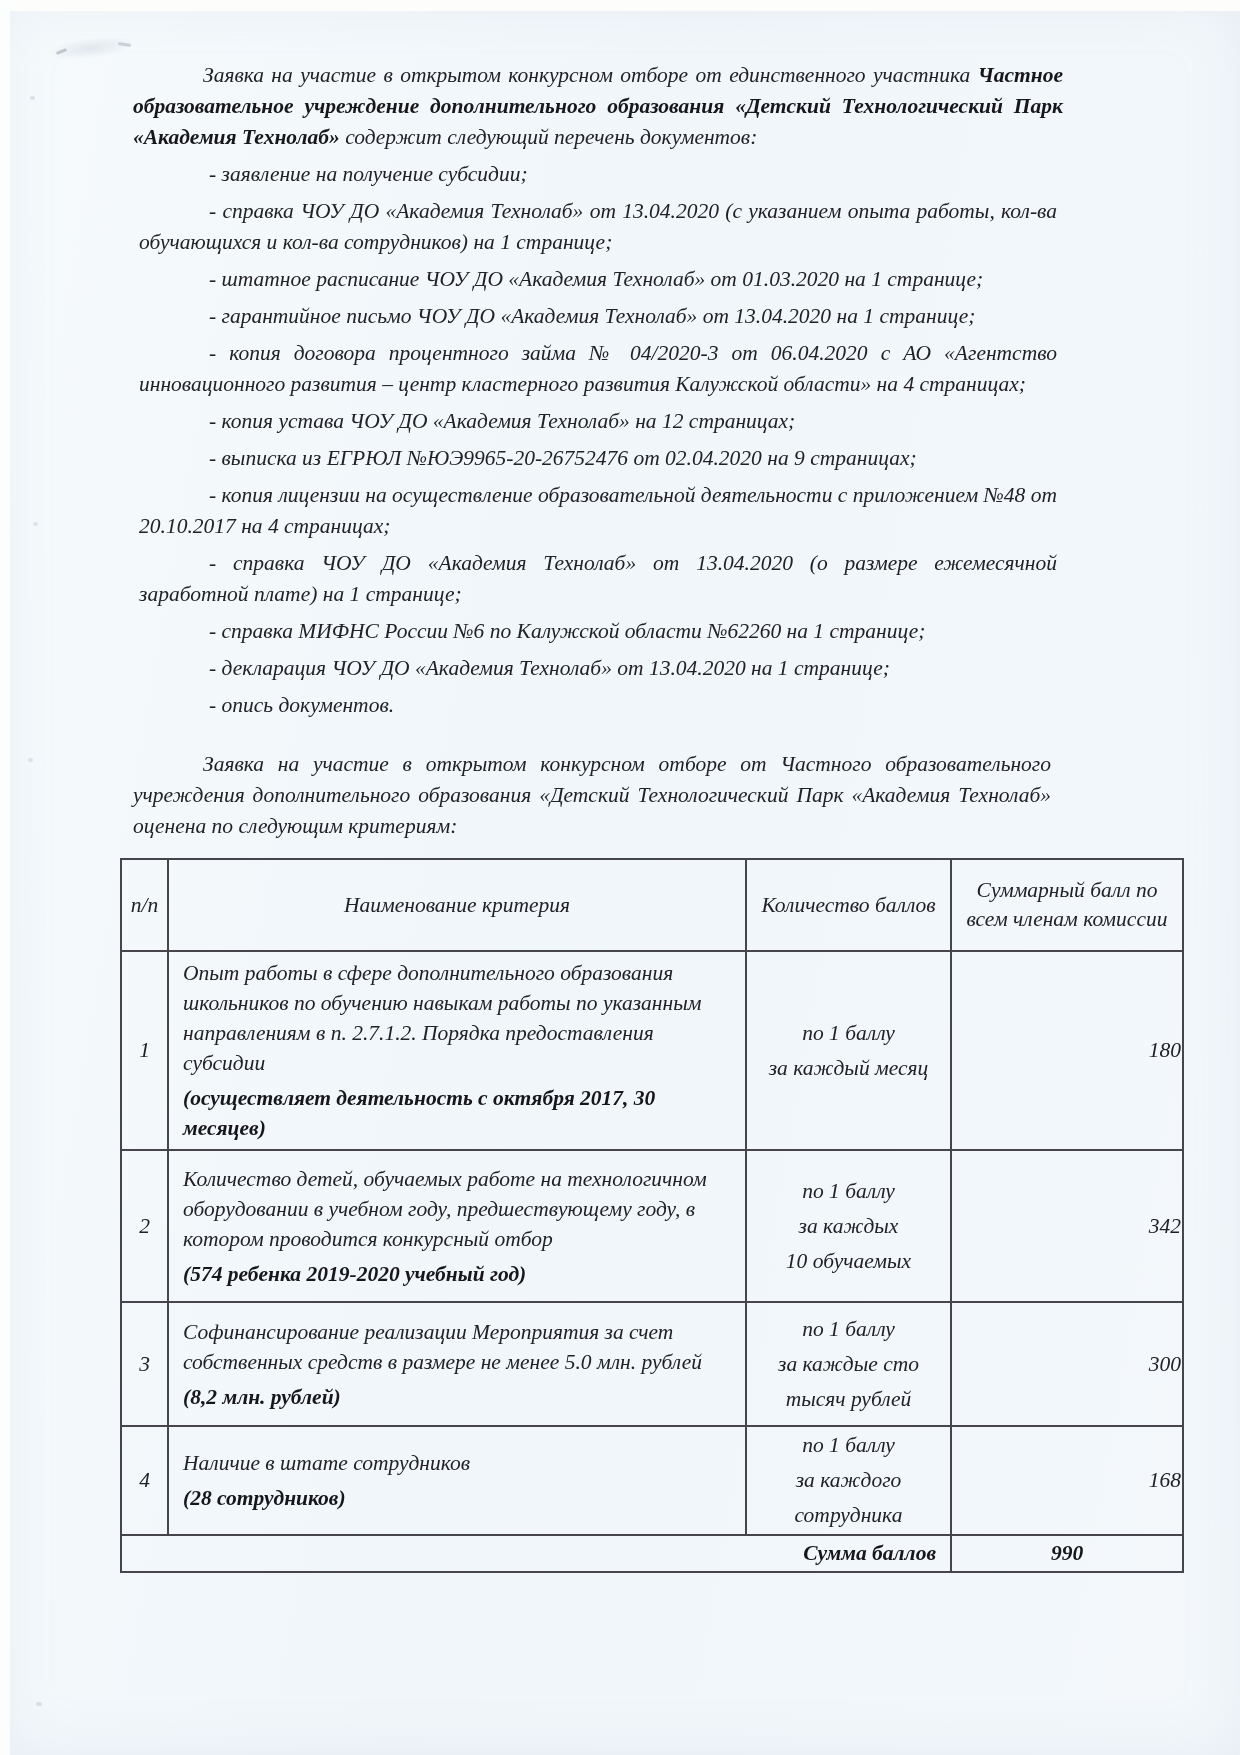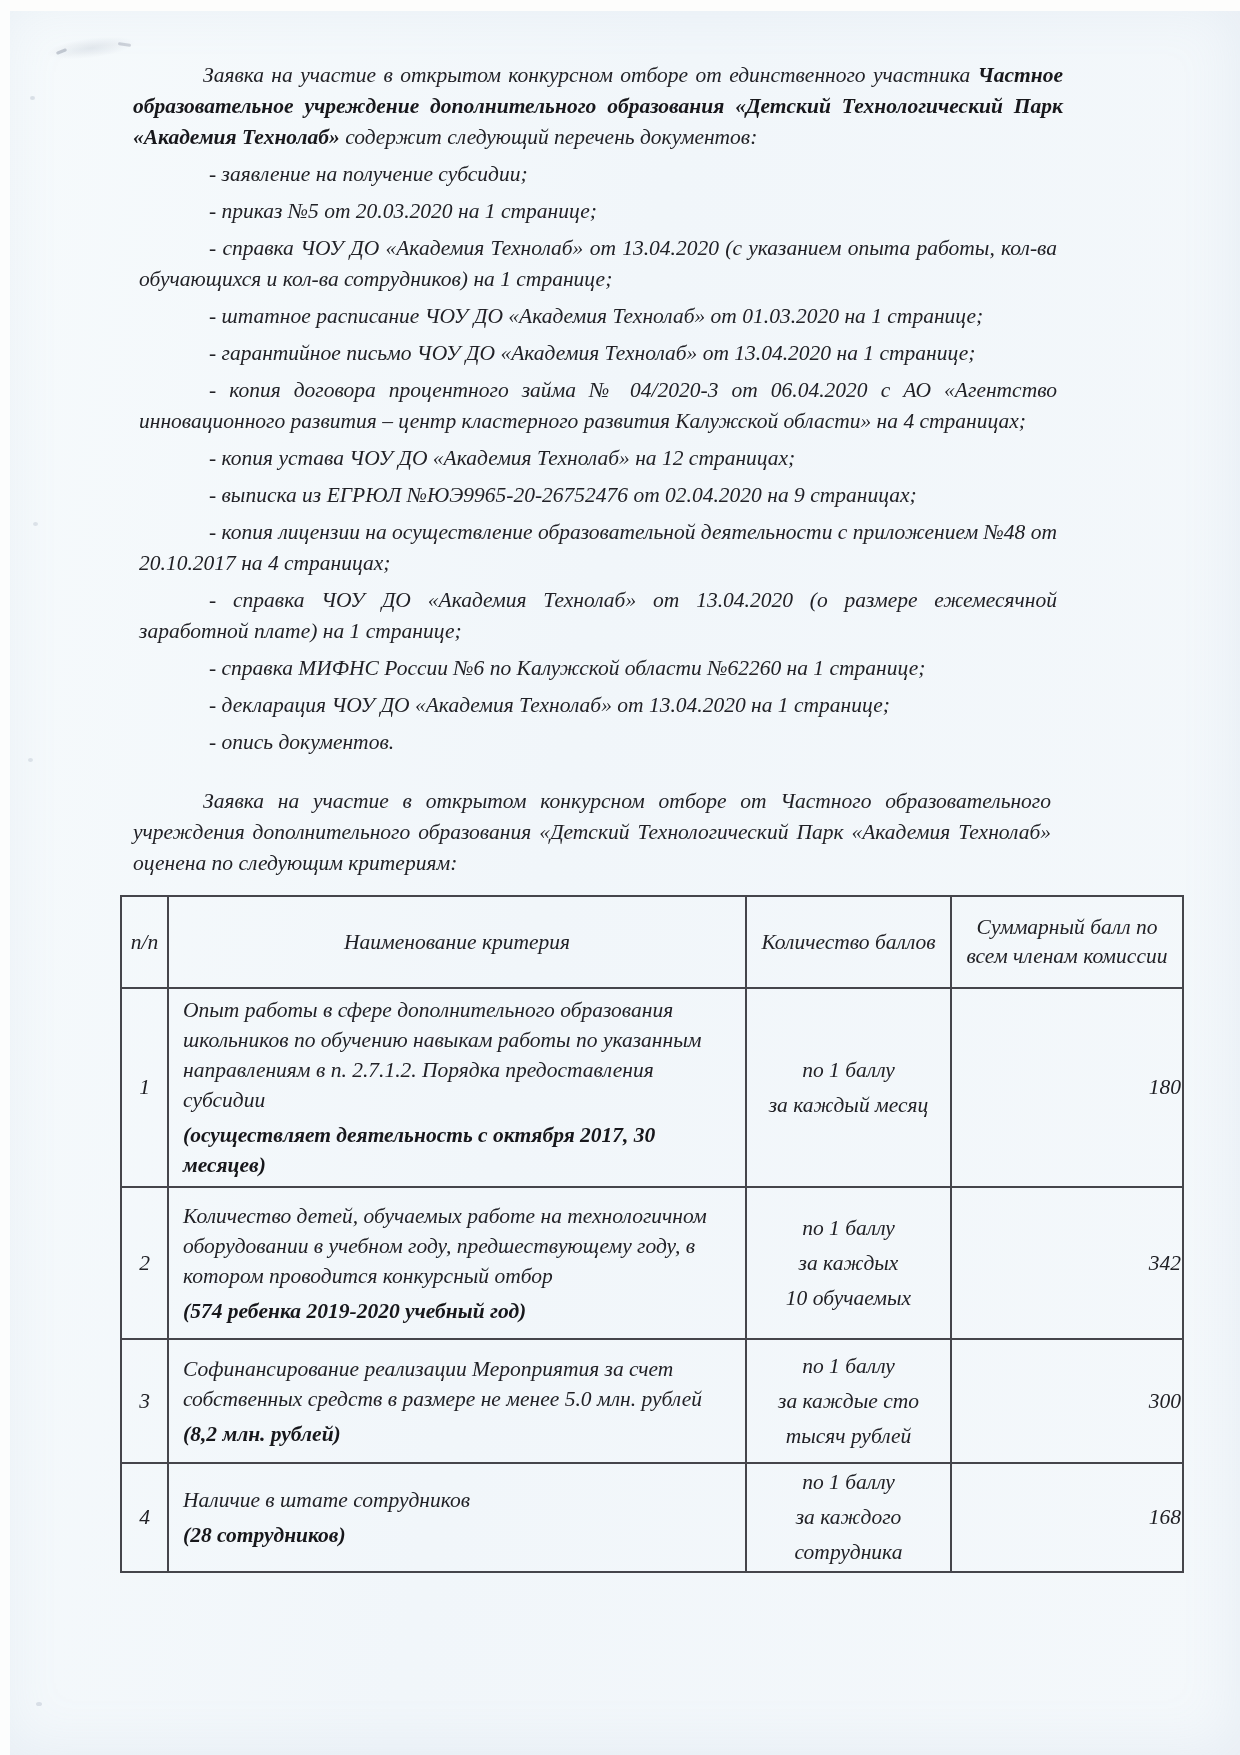--- a/index.html
+++ b/index.html
@@ -99,21 +99,20 @@
   <div class="smudge dot-2"></div>
   <div class="smudge dot-3"></div>
   <div class="smudge dot-4"></div>
 
   <div class="content">
 
     <p class="para"><span>Заявка на участие в открытом конкурсном отборе от единственного участника </span><b>Частное образовательное учреждение дополнительного образования «Детский Технологический Парк «Академия Технолаб»</b><span> содержит следующий перечень документов:</span></p>
 
     <div>
       <p class="list-item">- заявление на получение субсидии;</p>
-      <p class="list-item">- приказ №5 от 20.03.2020 на 1 странице;</p>
       <p class="list-item">- справка ЧОУ ДО «Академия Технолаб» от 13.04.2020 (с указанием опыта работы, кол-ва обучающихся и кол-ва сотрудников) на 1 странице;</p>
       <p class="list-item">- штатное расписание ЧОУ ДО «Академия Технолаб» от 01.03.2020 на 1 странице;</p>
       <p class="list-item">- гарантийное письмо ЧОУ ДО «Академия Технолаб» от 13.04.2020 на 1 странице;</p>
       <p class="list-item">- копия договора процентного займа № 04/2020-3 от 06.04.2020 с АО «Агентство инновационного развития – центр кластерного развития Калужской области» на 4 страницах;</p>
       <p class="list-item">- копия устава ЧОУ ДО «Академия Технолаб» на 12 страницах;</p>
       <p class="list-item">- выписка из ЕГРЮЛ №ЮЭ9965-20-26752476 от 02.04.2020 на 9 страницах;</p>
       <p class="list-item">- копия лицензии на осуществление образовательной деятельности с приложением №48 от 20.10.2017 на 4 страницах;</p>
       <p class="list-item">- справка ЧОУ ДО «Академия Технолаб» от 13.04.2020 (о размере ежемесячной заработной плате) на 1 странице;</p>
       <p class="list-item">- справка МИФНС России №6 по Калужской области №62260 на 1 странице;</p>
       <p class="list-item">- декларация ЧОУ ДО «Академия Технолаб» от 13.04.2020 на 1 странице;</p>
@@ -174,17 +173,21 @@
           <td class="cell-num">4</td>
           <td class="cell-crit">
             <div>Наличие в штате сотрудников</div>
             <div class="crit-note">(28 сотрудников)</div>
           </td>
           <td class="cell-pts">по 1 баллу
 за каждого
 сотрудника</td>
           <td class="cell-total">168</td>
         </tr>
+        <tr class="row-sum">
+          <td class="cell-sum-label" colspan="3">Сумма баллов</td>
+          <td class="cell-sum-value">990</td>
+        </tr>
       </tbody>
     </table>
 
   </div>
 </div>
 
 </body></html>

